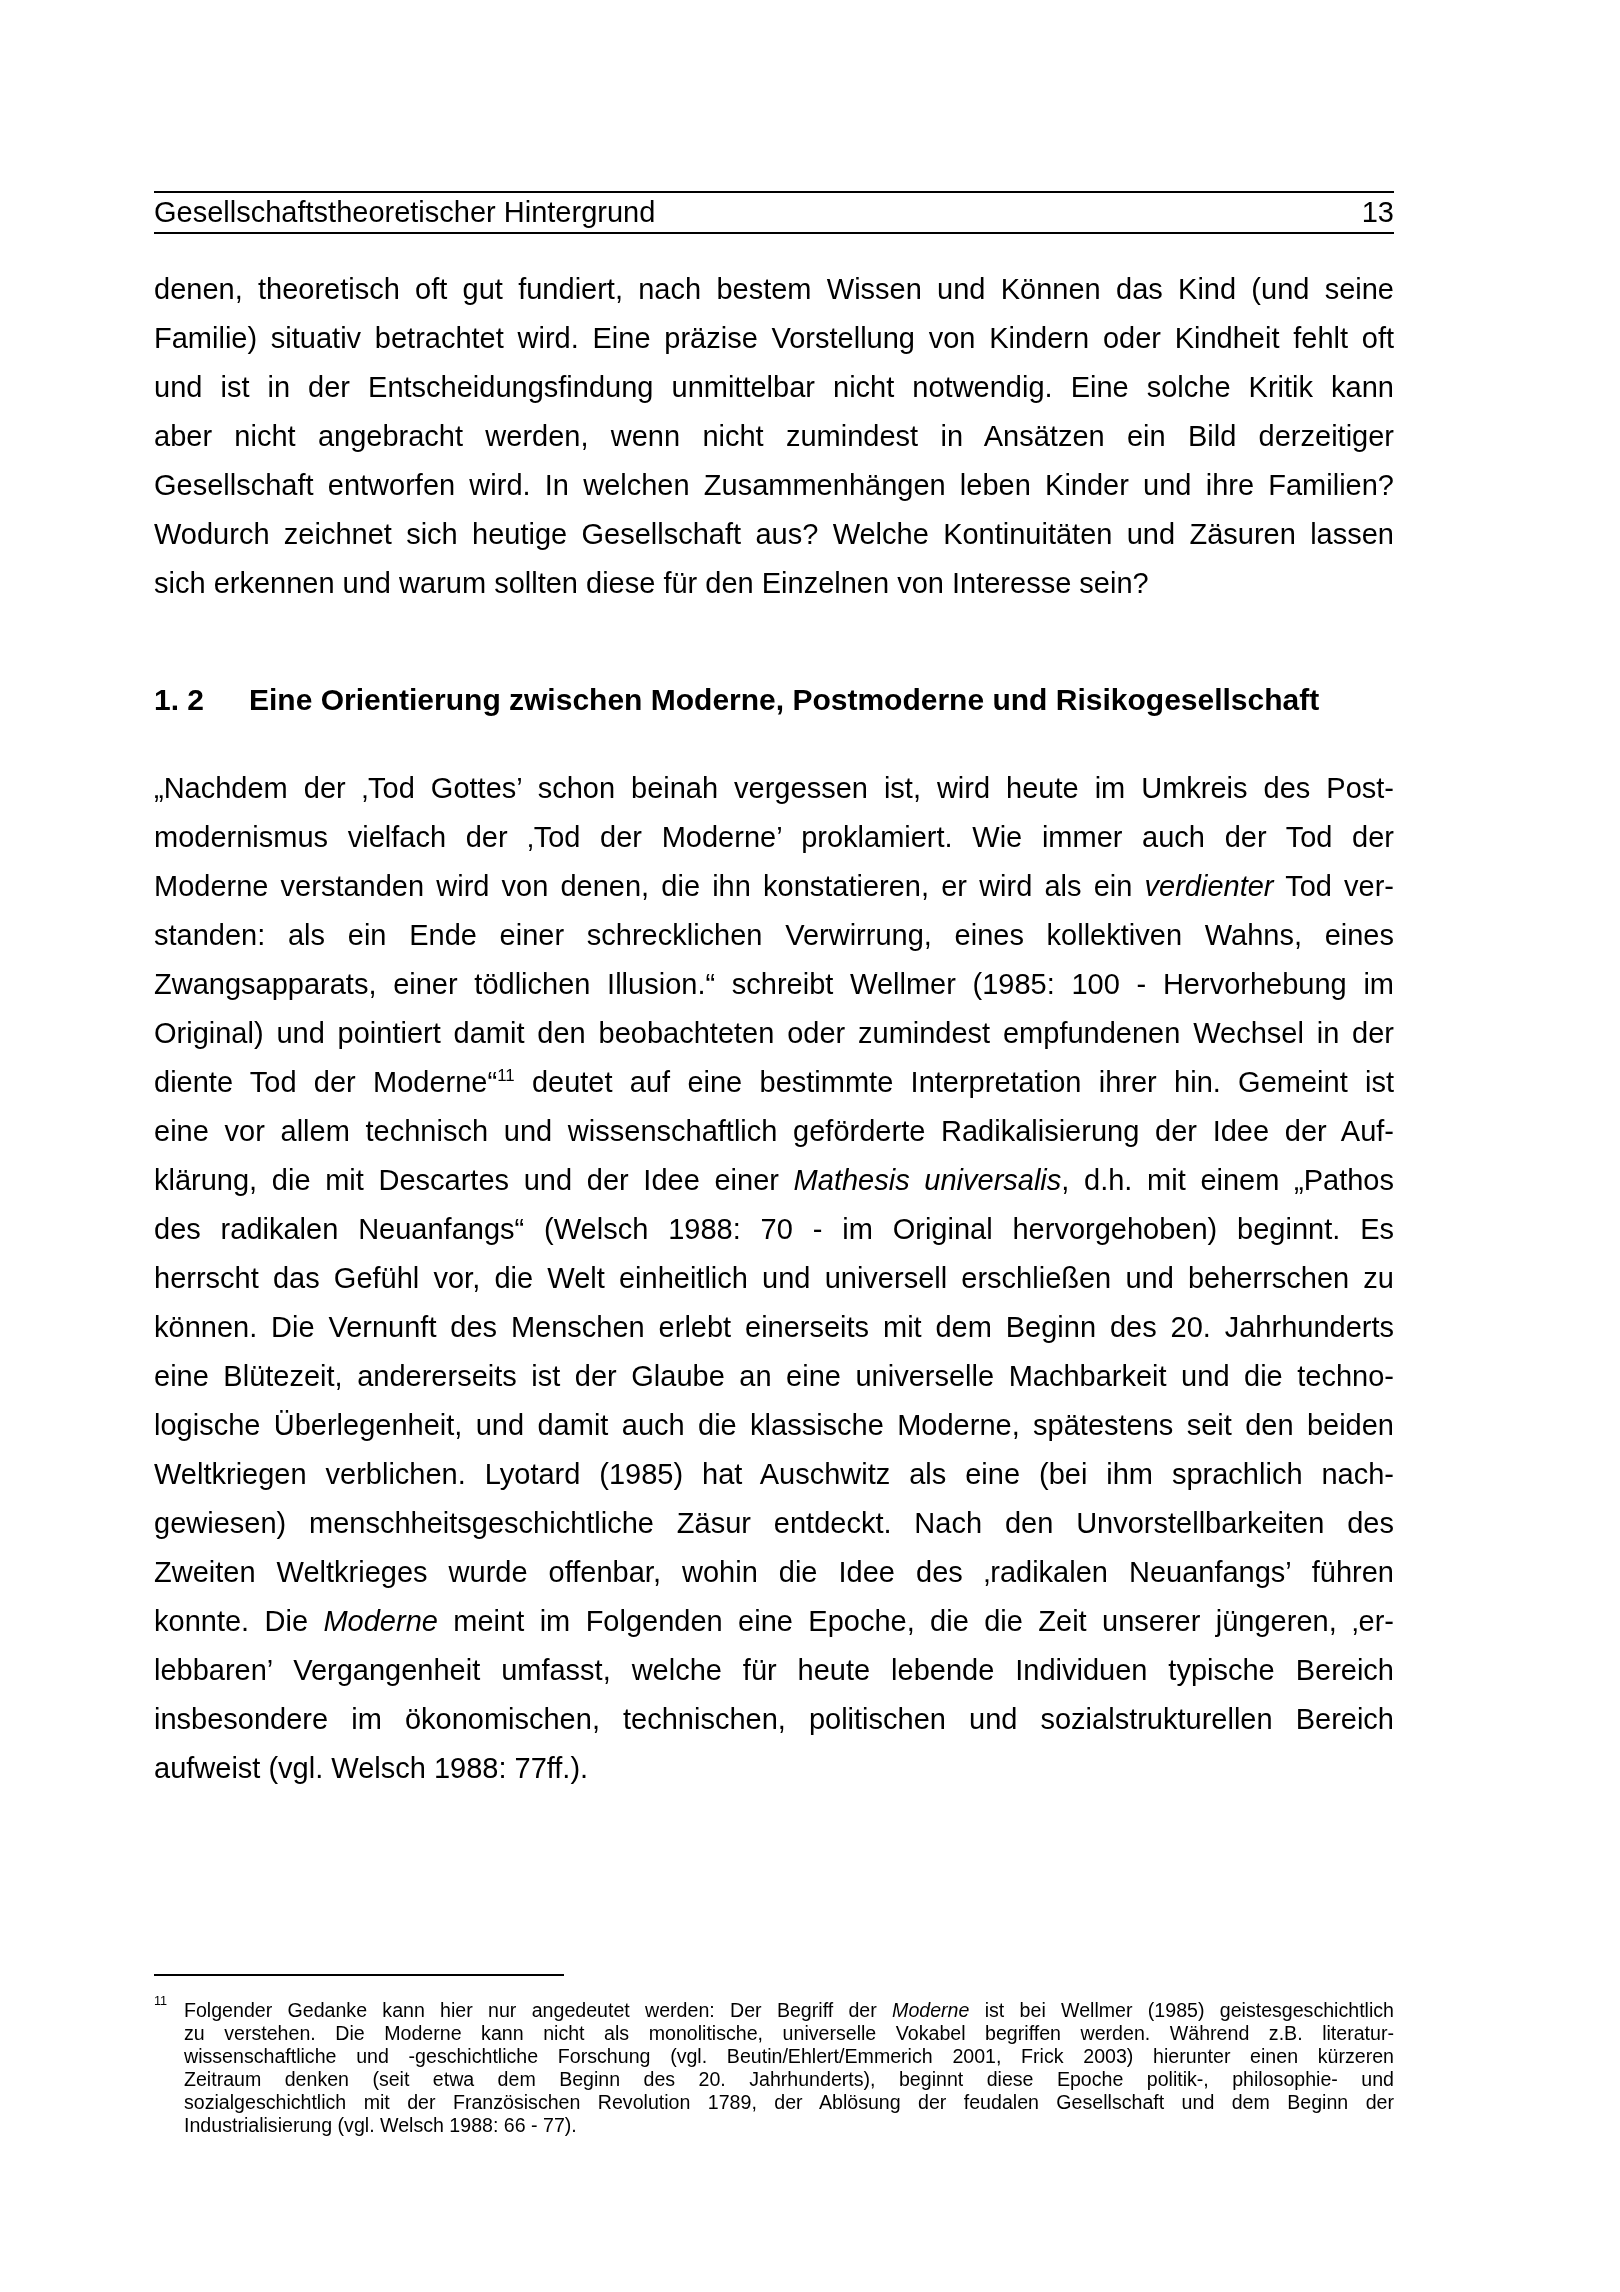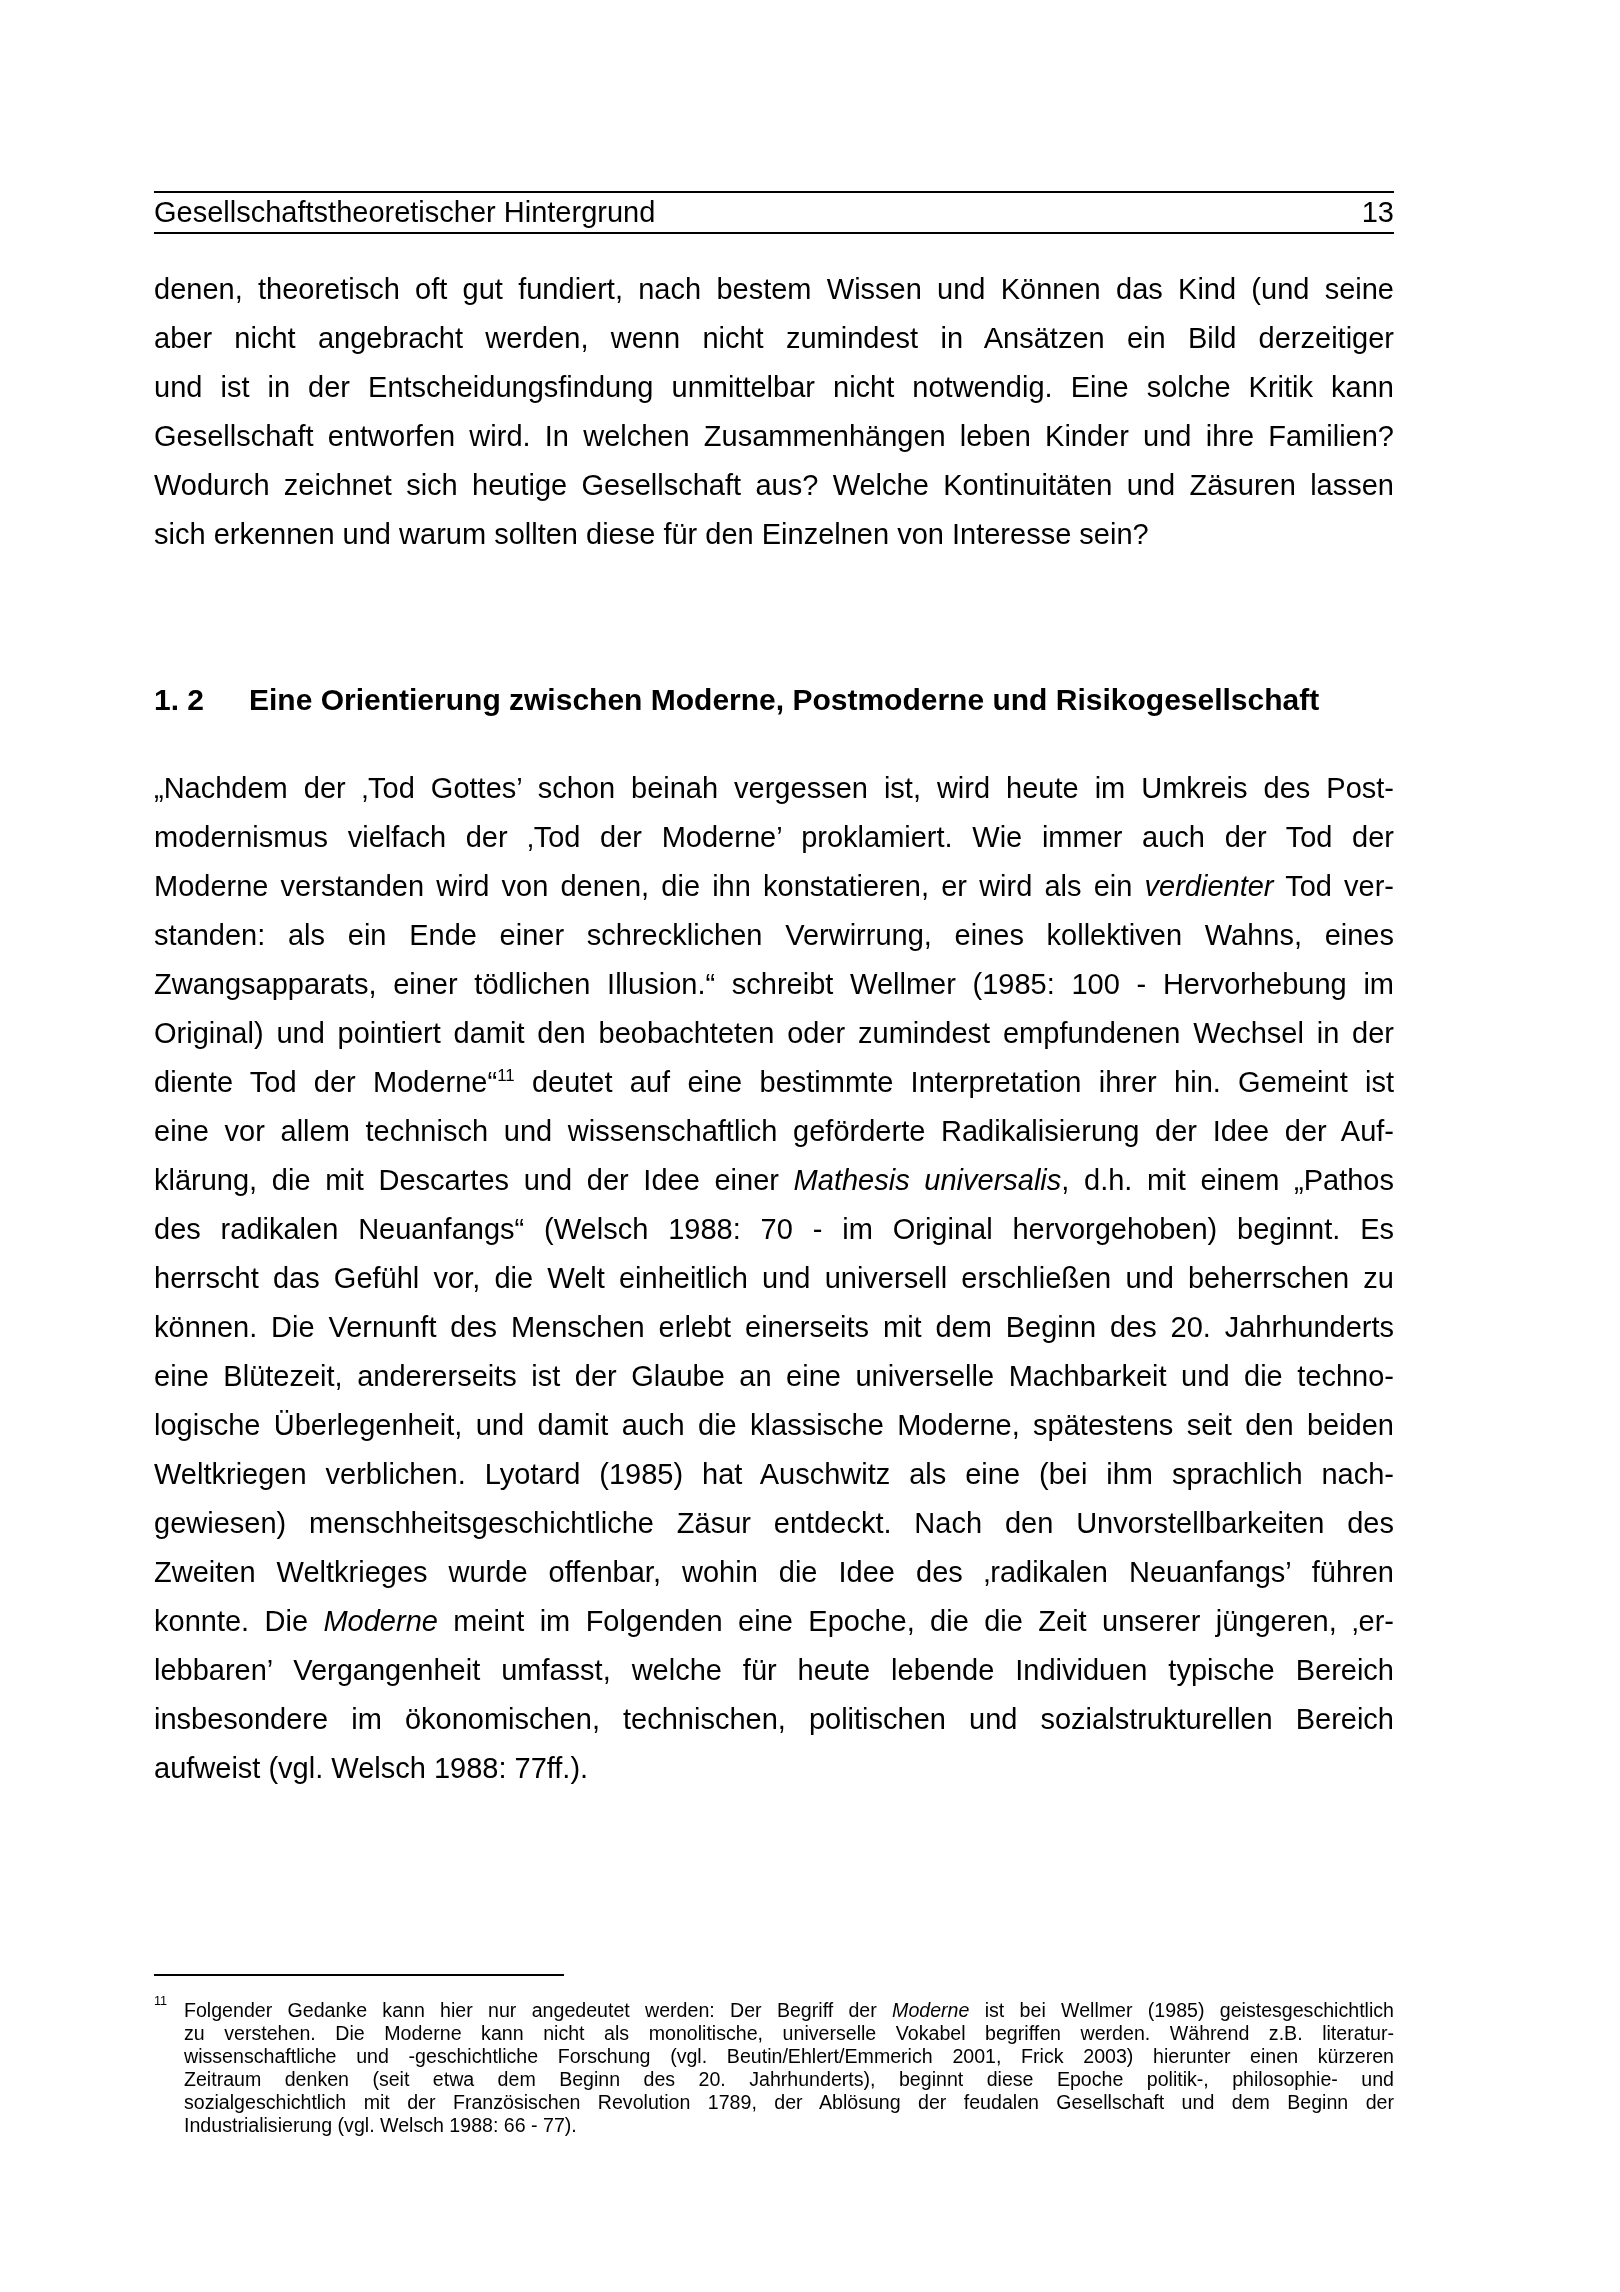--- a/index.html
+++ b/index.html
@@ -50,22 +50,23 @@
 
 <div class="page">
 
   <header class="running-header">
     <span>Gesellschaftstheoretischer Hintergrund</span>
     <span>13</span>
   </header>
 
   <section class="para" style="top:265px">
       <div class="jline">denen, theoretisch oft gut fundiert, nach bestem Wissen und Können das Kind (und seine</div>
+      <div class="jline">Familie) situativ betrachtet wird. Eine präzise Vorstellung von Kindern oder Kindheit fehlt oft</div>
+      <div class="jline">und ist in der Entscheidungsfindung unmittelbar nicht notwendig. Eine solche Kritik kann</div>
       <div class="jline">aber nicht angebracht werden, wenn nicht zumindest in Ansätzen ein Bild derzeitiger</div>
-      <div class="jline">und ist in der Entscheidungsfindung unmittelbar nicht notwendig. Eine solche Kritik kann</div>
       <div class="jline">Gesellschaft entworfen wird. In welchen Zusammenhängen leben Kinder und ihre Familien?</div>
       <div class="jline">Wodurch zeichnet sich heutige Gesellschaft aus? Welche Kontinuitäten und Zäsuren lassen</div>
       <div class="jline lastline">sich erkennen und warum sollten diese für den Einzelnen von Interesse sein?</div>
     </section>
 
   <h2 class="heading">
     <span class="hnum">1. 2</span>
     <span class="htext">Eine Orientierung zwischen Moderne, Postmoderne und Risikogesellschaft</span>
   </h2>
 

